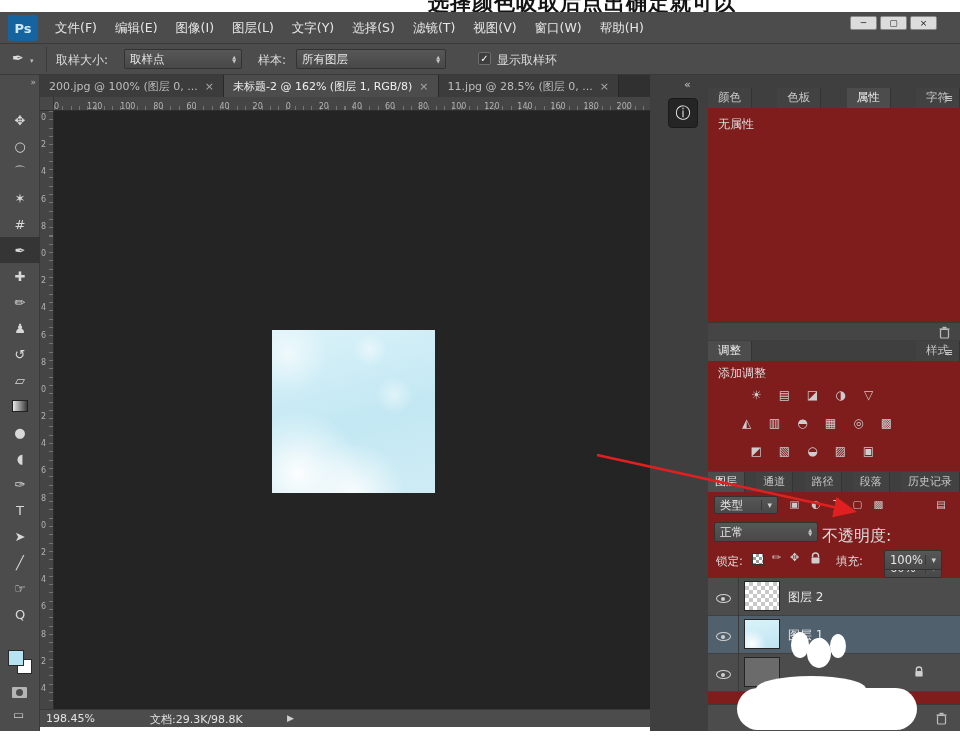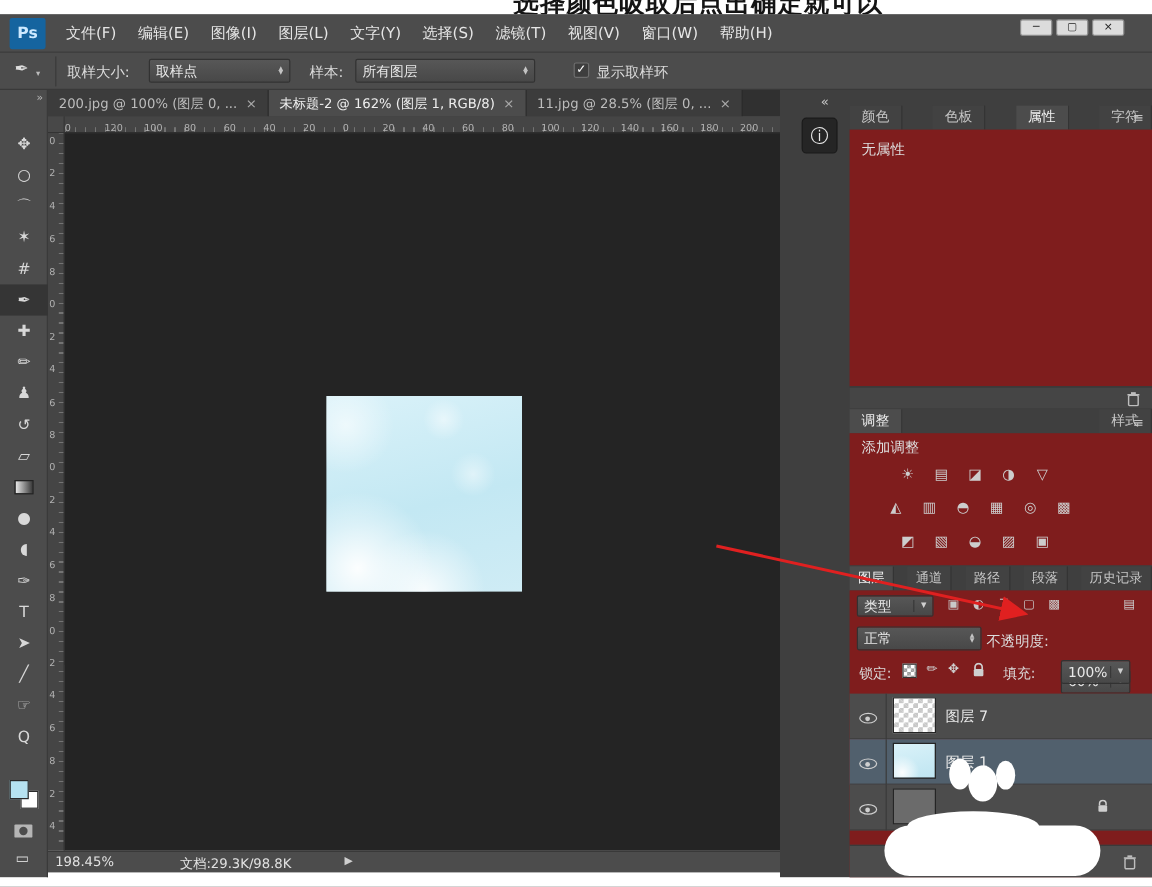--- a/index.html
+++ b/index.html
@@ -297,21 +297,21 @@
     </div>
   <span class="abs" style="left:936px;top:486px;font-size:10.5px;color:#c9c9c9;">▤</span>
 
   <div class="abs dd" style="left:714px;top:510px;width:104px;height:20px;">
     <span>正常</span>
     <span class="spin">
         <i>▲</i>
         <i>▼</i>
       </span>
   </div>
-  <span class="abs lab" style="left:822px;top:514px;font-size:12px;">不透明度:</span>
+  <span class="abs lab" style="left:822px;top:514px;font-size:16px;">不透明度:</span>
   <div class="abs dd" style="left:884px;top:510px;width:58px;height:20px;margin-top:36px;">
     <span>60%</span>
     <span class="caretbox">▾</span>
   </div>
 
   <span class="abs lab" style="left:716px;top:542px;font-size:11.5px;">锁定:</span>
   <span class="abs checker-sm" style="left:752px;top:541px;"></span>
   <span class="abs" style="left:772px;top:539px;font-size:11px;color:#cfcfcf;">✏</span>
   <span class="abs" style="left:790px;top:539px;font-size:11px;color:#cfcfcf;">✥</span>
   <span class="abs" style="left:810px;top:540px;">
@@ -323,21 +323,21 @@
   <span class="abs lab" style="left:836px;top:542px;font-size:11.5px;">填充:</span>
   <div class="abs dd" style="left:884px;top:538px;width:58px;height:20px;">
     <span>100%</span>
     <span class="caretbox">▾</span>
   </div>
 
   <div class="abs lrow" style="top:566px;">
     <span class="eye abs" style="left:8px;top:14px;"></span>
     <span class="sep" style="left:30px;top:0;height:38px;"></span>
     <div class="abs thumb checker" style="left:36px;top:3px;"></div>
-    <span class="abs lname" style="left:80px;top:11px;">图层 7</span>
+    <span class="abs lname" style="left:80px;top:11px;">图层 2</span>
   </div>
   <div class="abs lrow selected" style="top:604px;">
     <span class="eye abs" style="left:8px;top:14px;"></span>
     <span class="sep" style="left:30px;top:0;height:38px;"></span>
     <div class="abs thumb sky" style="left:36px;top:3px;"></div>
     <span class="abs lname" style="left:80px;top:11px;">图层 1</span>
   </div>
   <div class="abs lrow" style="top:642px;">
     <span class="eye abs" style="left:8px;top:14px;"></span>
     <span class="sep" style="left:30px;top:0;height:38px;"></span>

